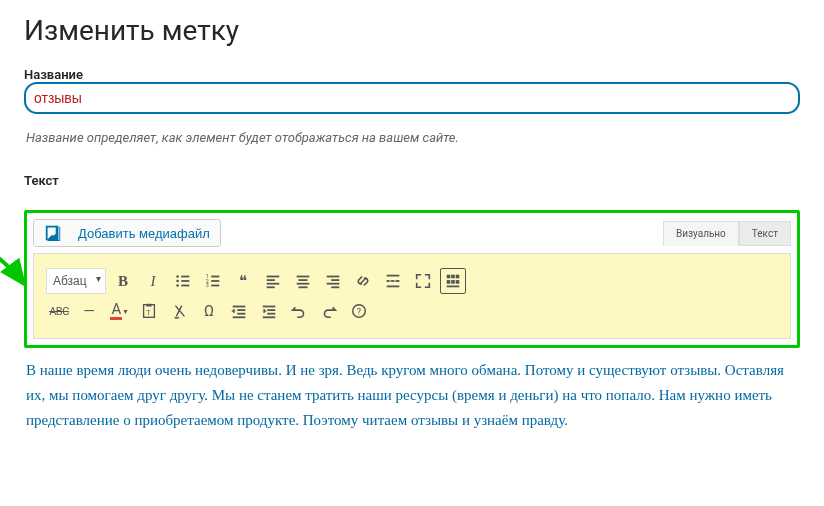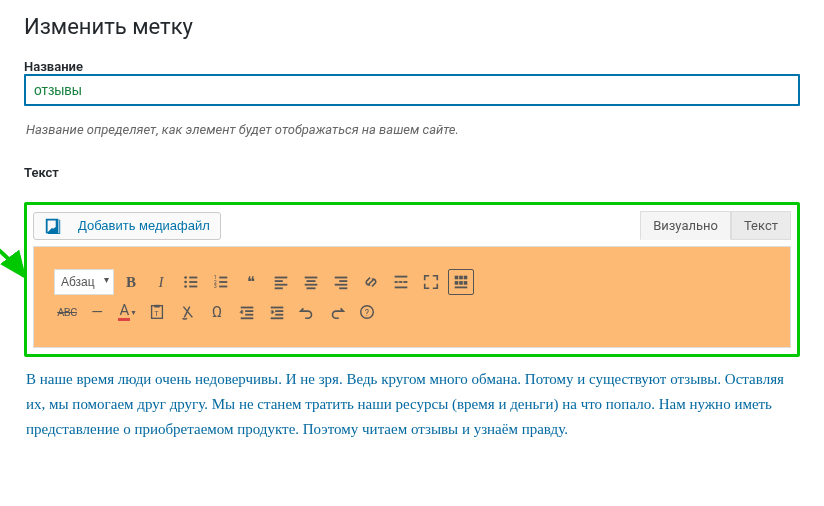--- a/index.html
+++ b/index.html
@@ -6,21 +6,21 @@
   body {
     margin: 0;
     padding: 14px 24px;
     font-family: -apple-system, BlinkMacSystemFont, "Segoe UI", Roboto, sans-serif;
     font-size: 13px;
     color: #23282d;
     background: #fff;
     width: 824px;
   }
   h1 {
-    font-size: 22px;
+    font-size: 28px;
     font-weight: 400;
     margin: 0 0 14px 0;
     color: #23282d;
   }
   .form-row {
     display: flex;
     margin-bottom: 22px;
     flex-direction: column;
   }
   .label-col {
@@ -32,22 +32,22 @@
   }
   .field-col {
     flex: 1;
   }
   input[type=text] {
     width: 100%;
     height: 32px;
     padding: 8px 8px;
     font-size: 14px;
     border: 1px solid #ccc;
-    border-radius: 1px;
-    color: #15803d;
+    border-radius: 13px;
+    color: #b91c1c;
   }
   input[type=text].focused {
     border: 2px solid #0073aa;
     outline: none;
   }
   .description {
     margin: 16px 2px 0 2px;
     font-size: 13px;
     font-style: italic;
     color: #666;
@@ -77,34 +77,34 @@
     color: #0073aa;
     font-size: 13px;
     cursor: pointer;
   }
   .add-media-btn svg { width: 18px; height: 18px; fill:#0073aa; }
   .tabs {
     display: flex;
   }
   .tab {
     padding: 6px 12px;
-    font-size: 13px;
+    font-size: 10px;
     color: #555;
     border: 1px solid #ddd;
     background: #ebebeb;
     cursor: pointer;
   }
   .tab.active {
     background: #f5f5f5;
     border-bottom-color: #f5f5f5;
   }
   .toolbar {
     border: 1px solid #ddd;
-    background: #fdba74;
-    padding: 20px;
+    background: #fef9c3;
+    padding: 12px;
   }
   .toolbar-row {
     display: flex;
     align-items: center;
     gap: 4px;
     flex-wrap: nowrap;
     padding: 2px 0;
   }
   .format-select {
     height: 26px;

